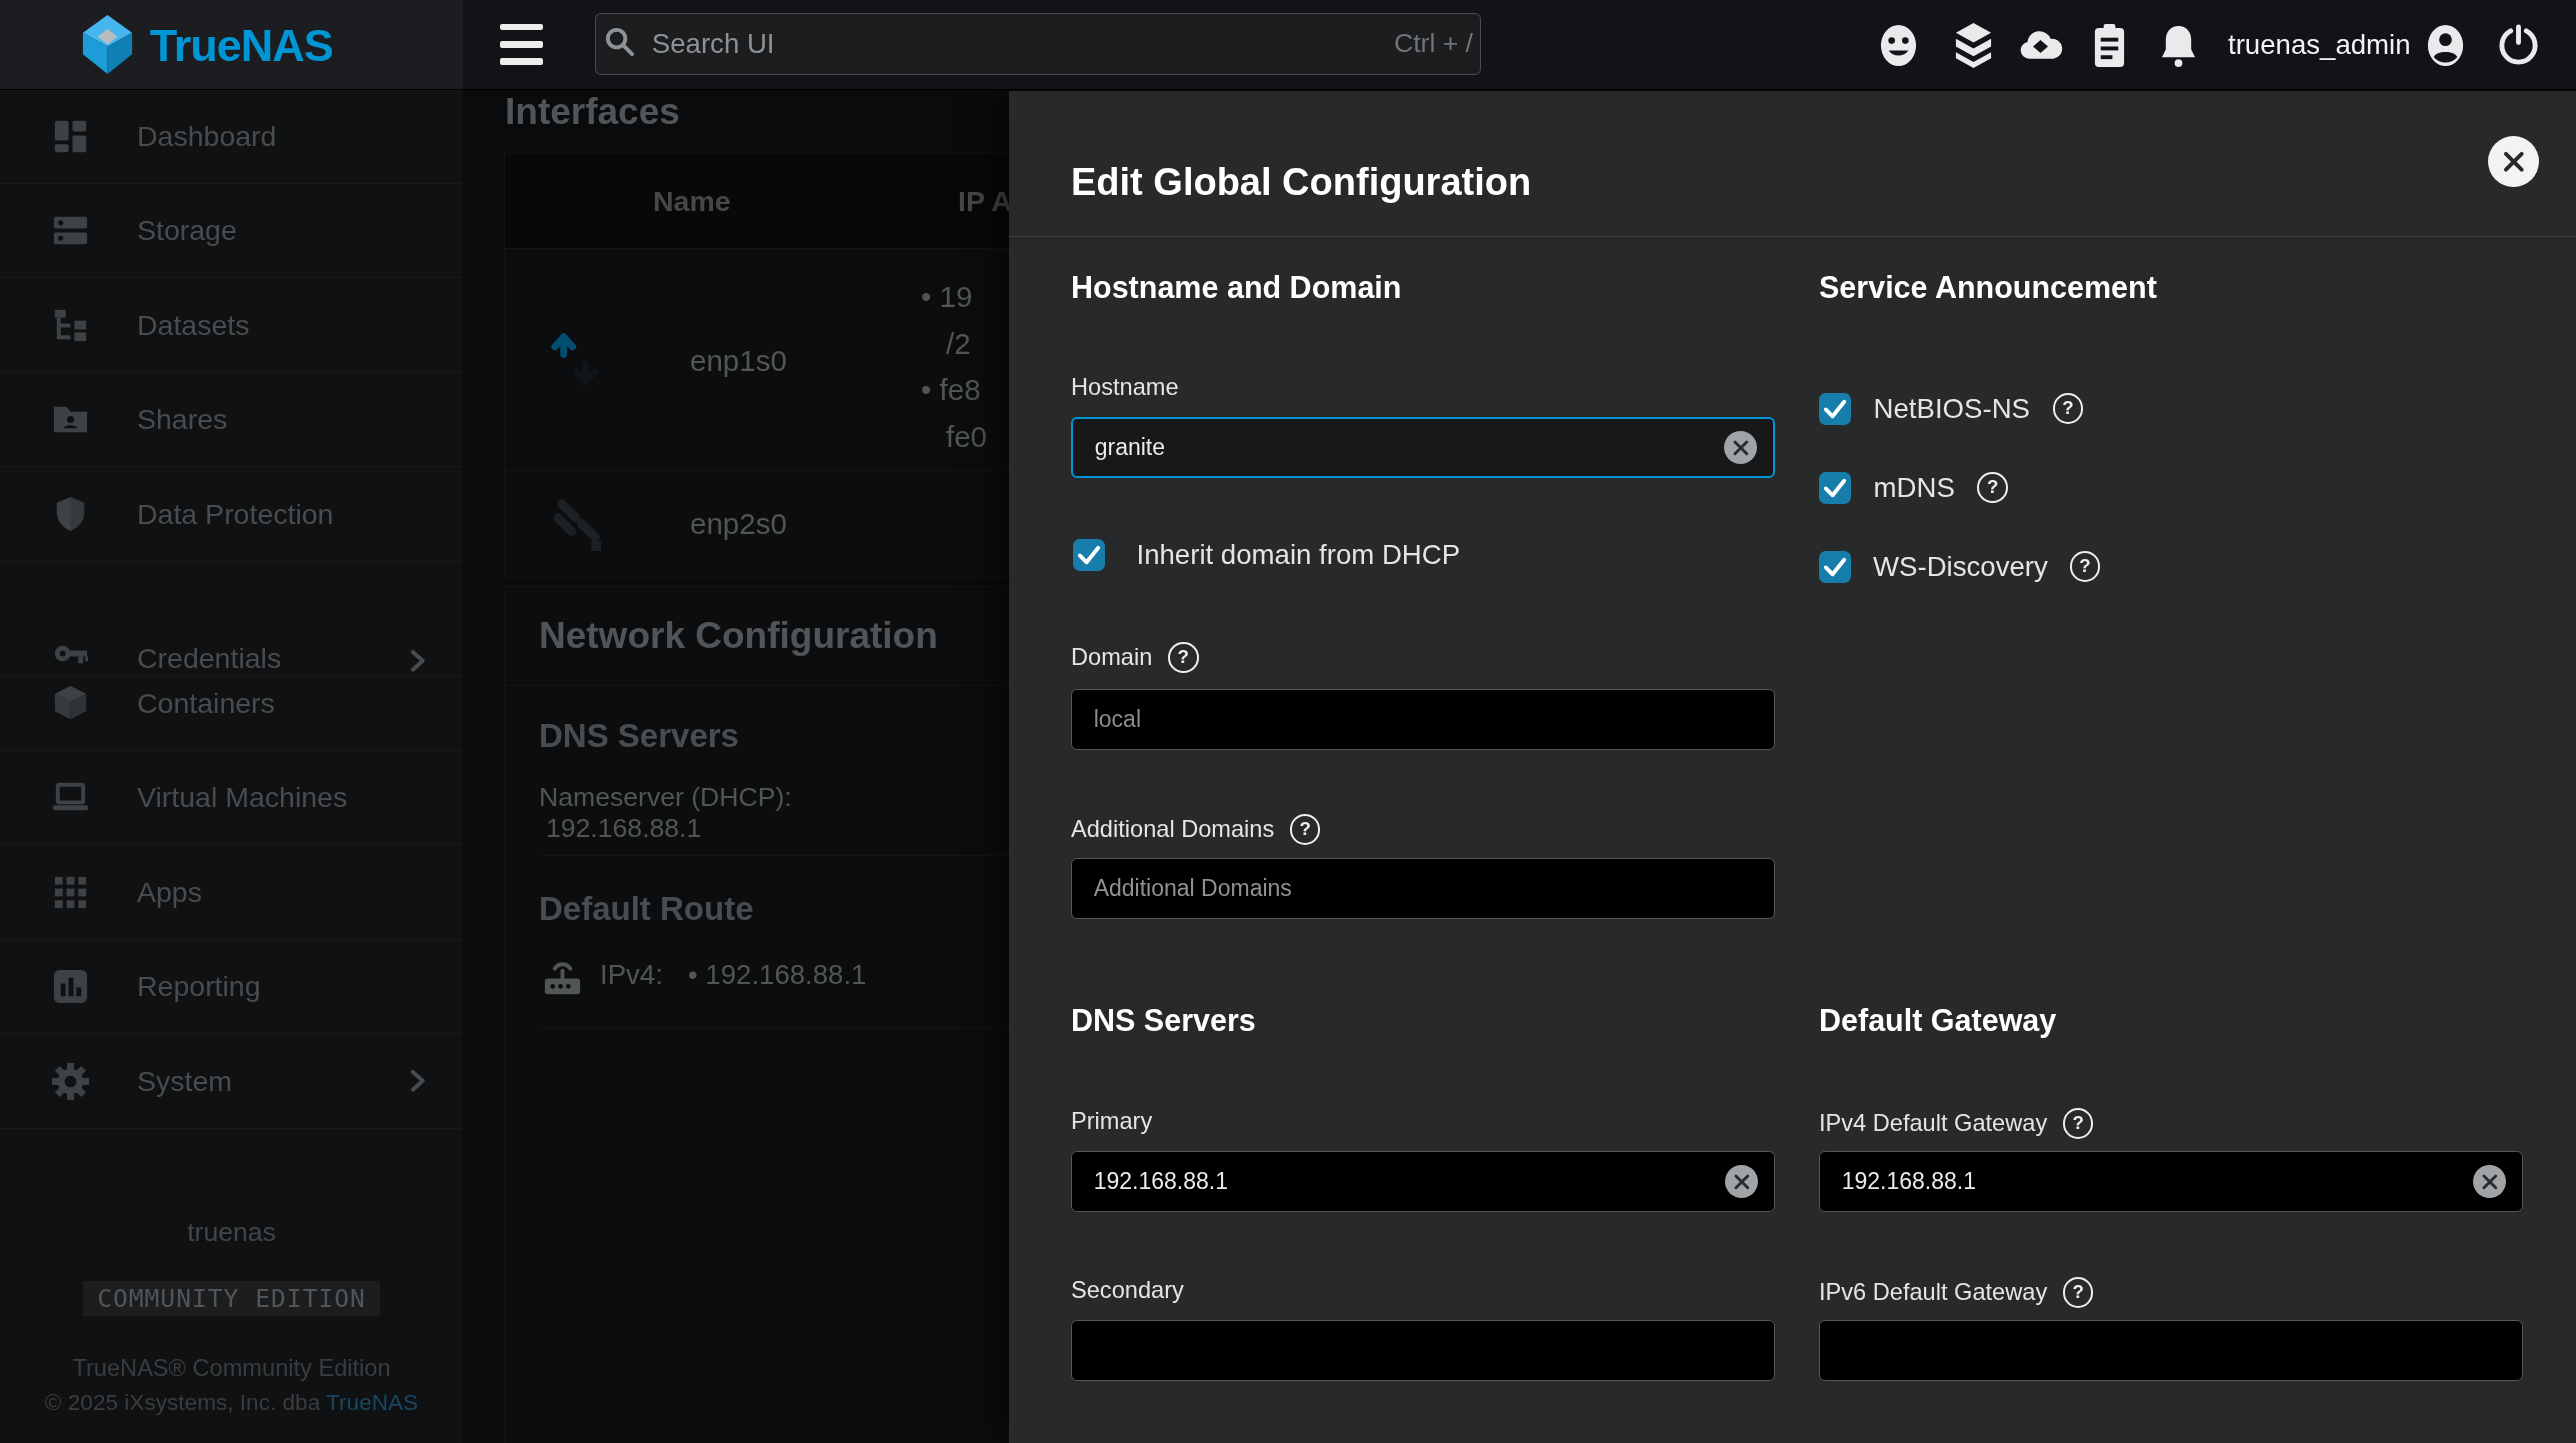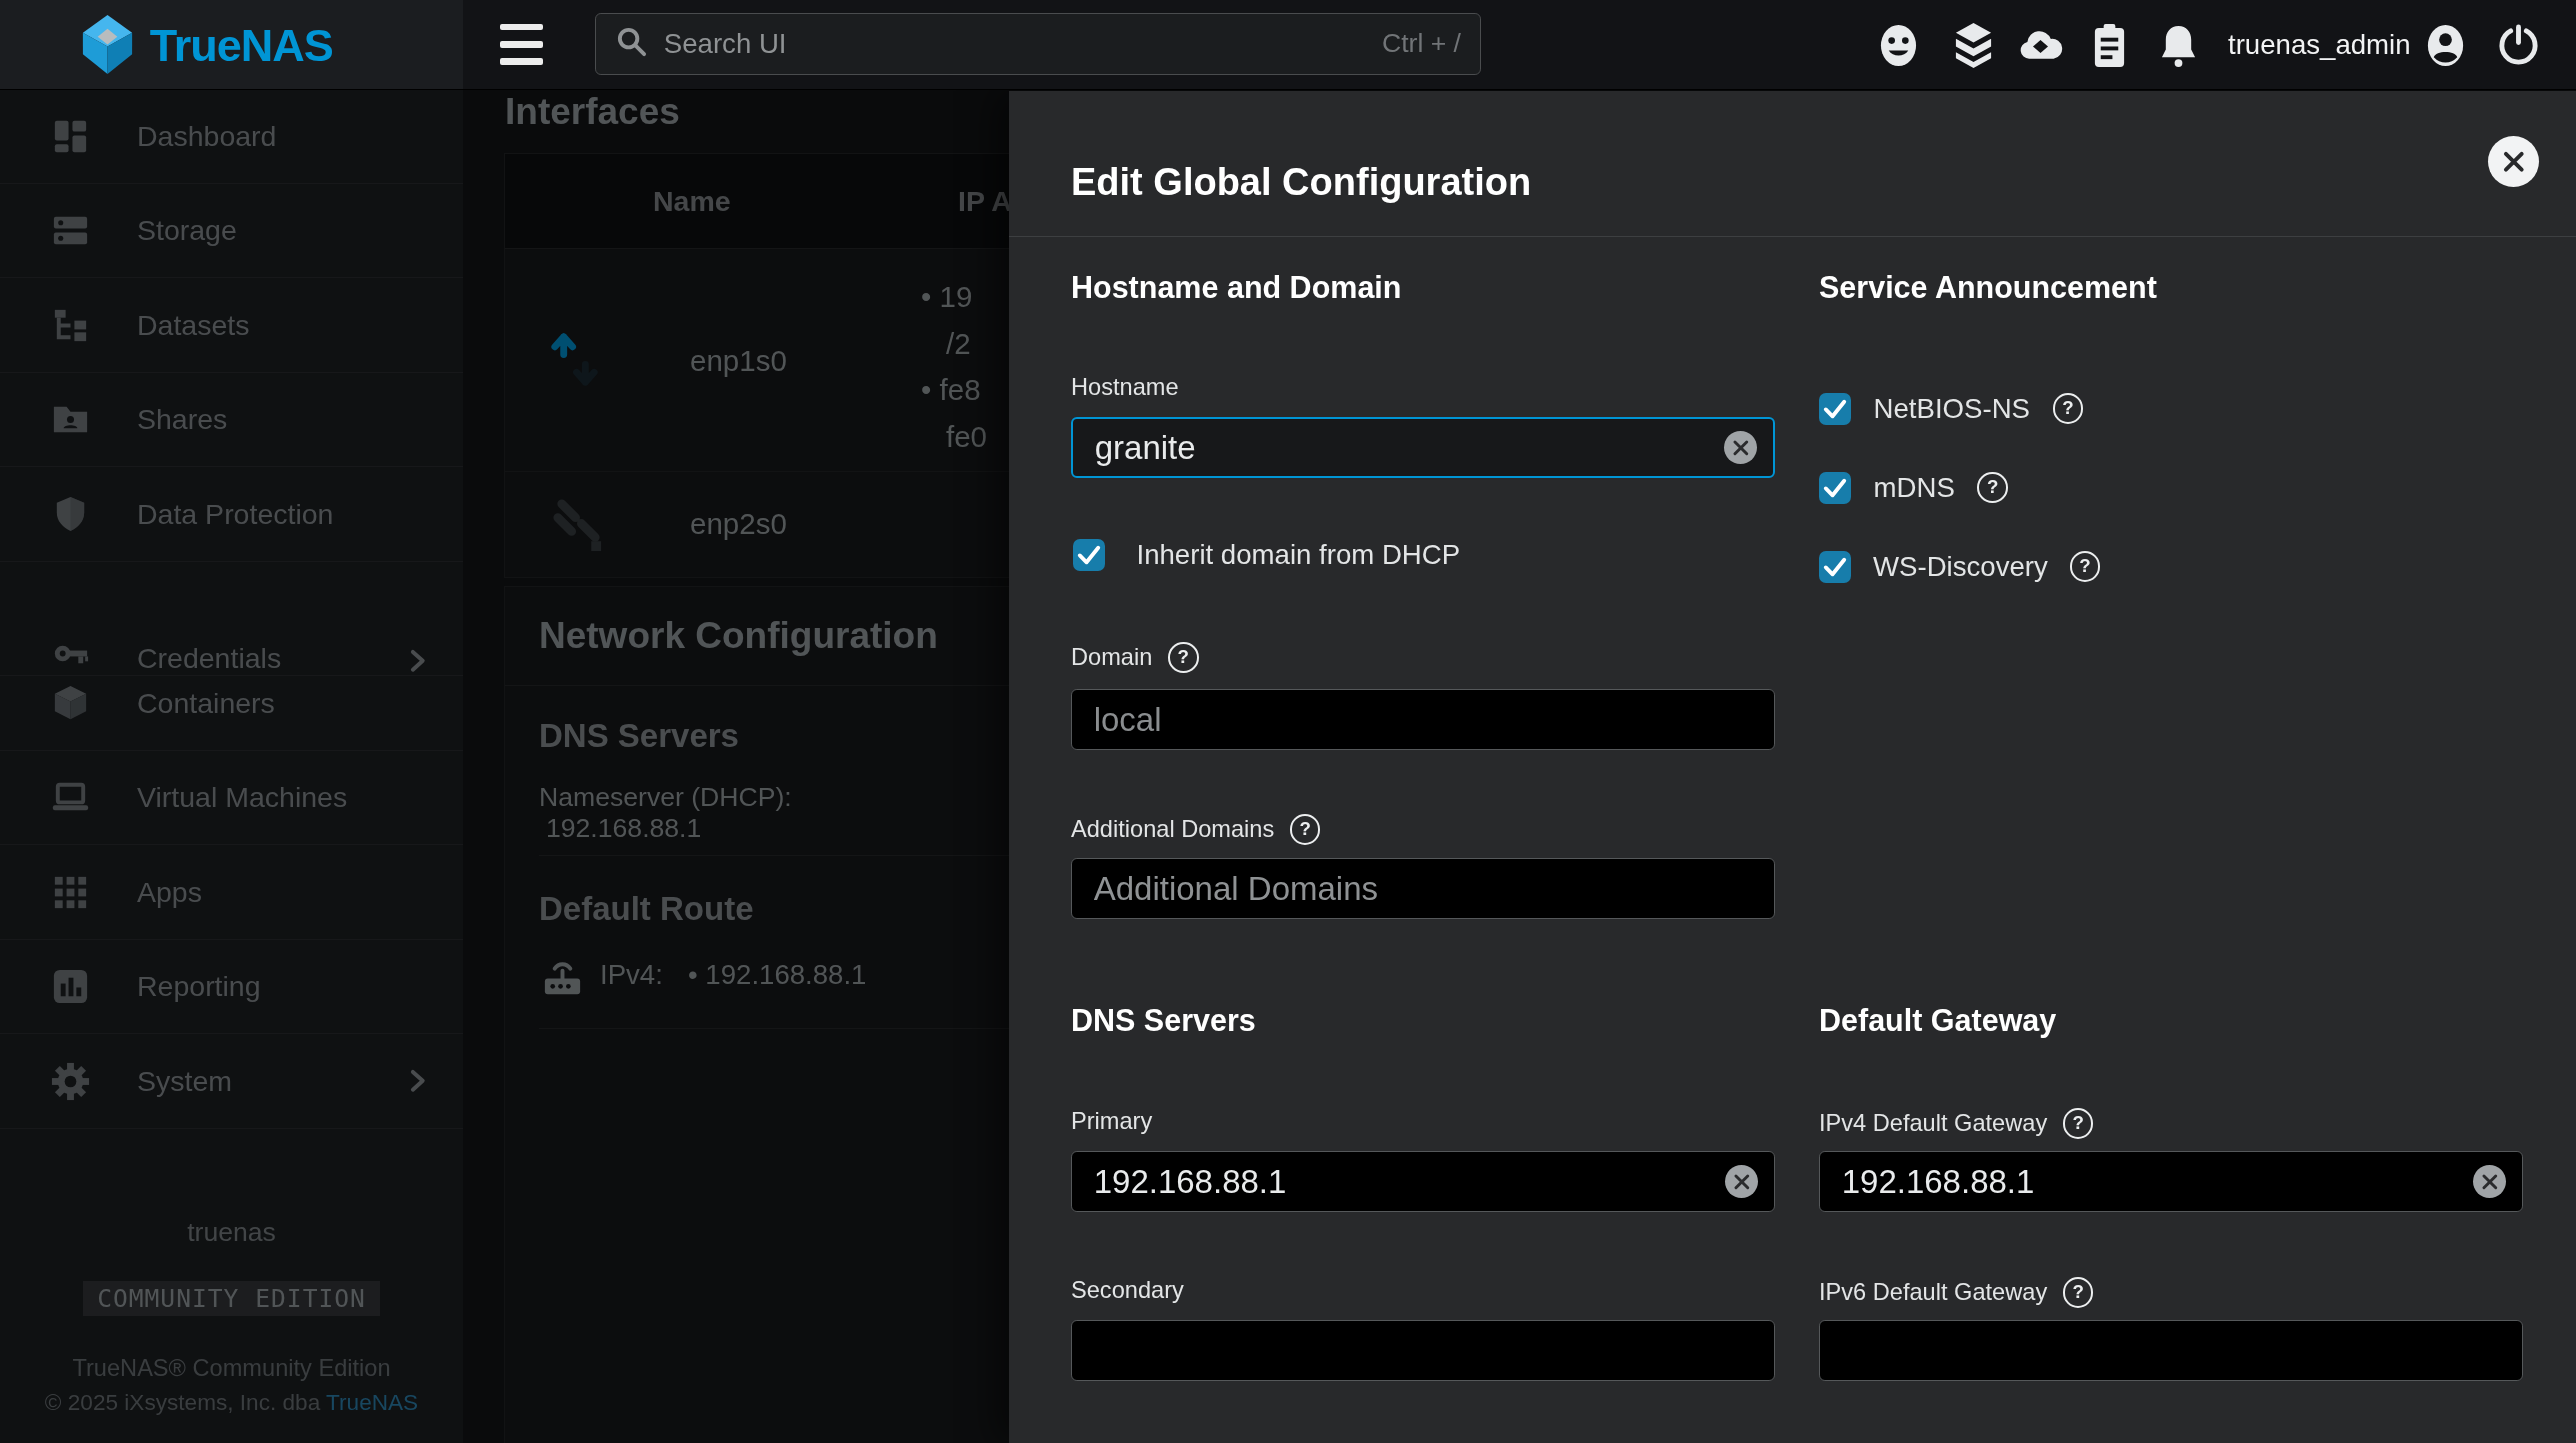--- a/index.html
+++ b/index.html
@@ -12,21 +12,21 @@
   .topbar{position:absolute;left:0;top:0;width:2576px;height:89px;background:#121316;
           border-bottom:1px solid #000;z-index:40;}
   .topbar-left{position:absolute;left:0;top:0;width:463px;height:89px;background:#1b1d20;}
   .logo{position:absolute;left:77px;top:12.8px;display:flex;align-items:center;gap:11.8px;}
   .logo-text{font-size:45px;font-weight:700;color:#0095d5;letter-spacing:-1px;}
   .hamburger{position:absolute;left:500px;top:23.6px;width:45px;height:41px;display:flex;
              flex-direction:column;justify-content:space-between;cursor:pointer;}
   .hamburger span{display:block;width:43px;height:6.9px;background:#ececec;border-radius:2px;}
   .searchbar{position:absolute;left:595px;top:12.8px;width:886px;height:62px;background:#1b1d1f;
              border:1px solid #4a4c4e;border-radius:5.9px;display:flex;align-items:center;
-             padding:0 19px;box-sizing:border-box;gap:13.8px;}
+             padding:0 7px;box-sizing:border-box;gap:13.8px;}
   .searchbar input{flex:1;background:transparent;border:none;outline:none;color:#cfd2d4;
                    font-size:27.6px;font-family:inherit;}
   .searchbar input::placeholder{color:#8f9294;}
   .search-shortcut{color:#717477;font-size:26.6px;white-space:nowrap;}
   .tb-ic{position:absolute;top:22.6px;width:45px;height:45px;display:flex;align-items:center;
          justify-content:center;cursor:pointer;}
   .tb-user{position:absolute;top:0;height:89px;display:flex;align-items:center;color:#f2f3f4;
            font-size:27.6px;}
 
   
@@ -75,21 +75,21 @@
   .panel-divider{position:absolute;left:0;top:145px;width:1567px;height:1px;background:#3d3f41;}
   .section-title{position:absolute;font-size:30.5px;font-weight:700;color:#ffffff;}
   .field-label{position:absolute;display:flex;align-items:center;gap:15.7px;font-size:23.6px;color:#e3e5e6;}
   .help-ic{width:30.5px;height:30.5px;border:2.5px solid #eceeef;border-radius:50%;display:flex;
            align-items:center;justify-content:center;font-size:18.7px;font-weight:700;color:#eceeef;
            box-sizing:border-box;cursor:pointer;flex:0 0 auto;}
   .input-wrap{position:absolute;height:61px;background:#000000;border:1px solid #515une;}
   .input-wrap{border:1px solid #55585a;border-radius:5.9px;box-sizing:border-box;display:flex;align-items:center;}
   .input-wrap.focused{border:2.5px solid #0095d5;background:#17181a;}
   .input-wrap input{flex:1;height:100%;background:transparent;border:none;outline:none;
-                    padding:0 21.7px;color:#e9ebec;font-size:33px;font-family:inherit;min-width:0;}
+                    padding:0 21.7px;color:#e9ebec;font-size:23px;font-family:inherit;min-width:0;}
   .input-wrap.disabled input{color:#8a8d8f;}
   .input-wrap input::placeholder{color:#8f9294;}
   .clear-btn{width:33px;height:33px;margin-right:15.7px;border:none;border-radius:50%;background:#a0a4a7;
              display:flex;align-items:center;justify-content:center;cursor:pointer;padding:0;flex:0 0 auto;}
   .cb-row{position:absolute;display:flex;align-items:flex-start;gap:25.6px;}
   .checkbox{width:32px;height:32px;border-radius:6.9px;background:#177dab;display:flex;align-items:center;
             justify-content:center;cursor:pointer;flex:0 0 auto;}
   .cb-label{font-size:27.6px;color:#e3e5e6;}
 </style>
 </head>

